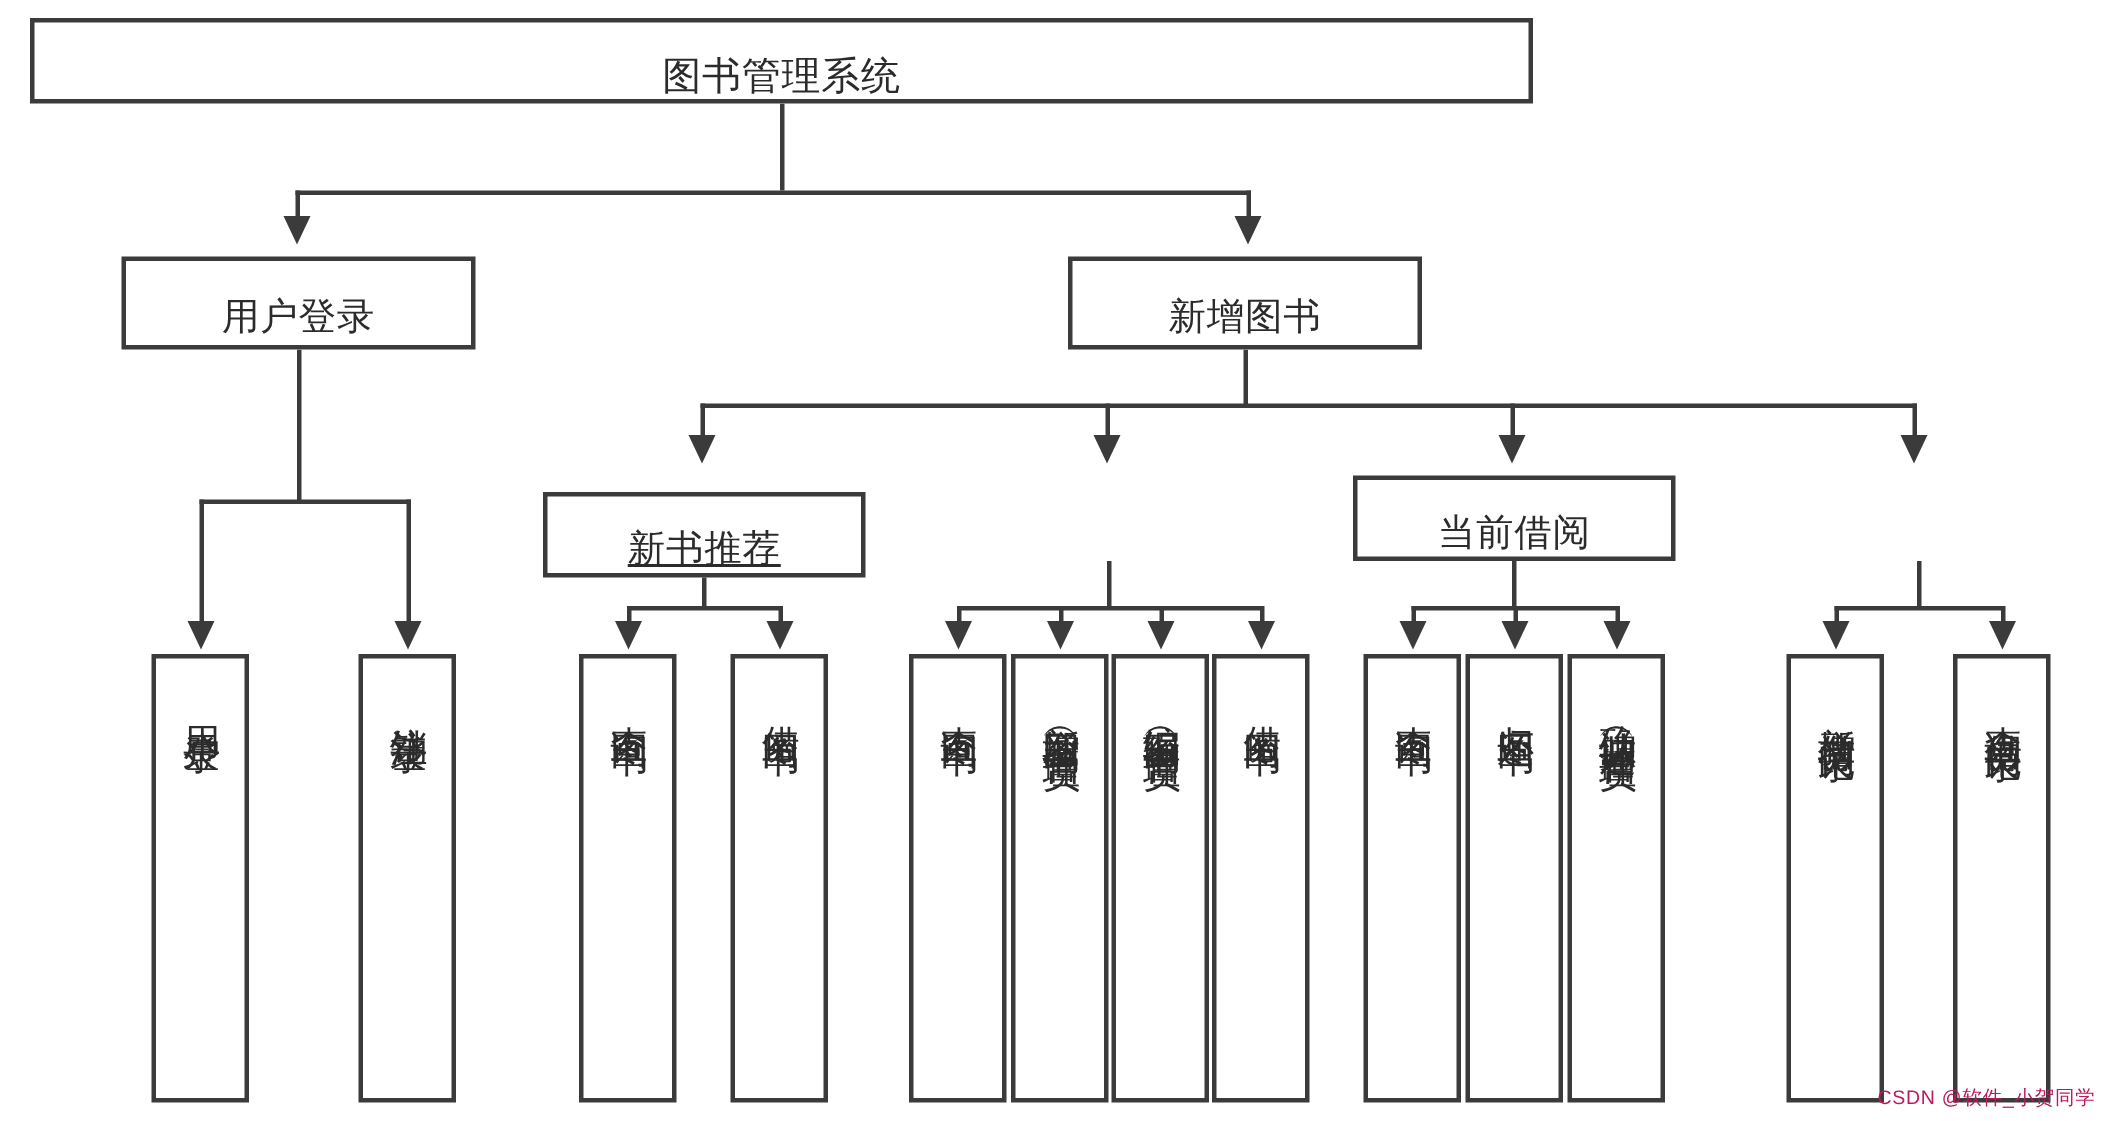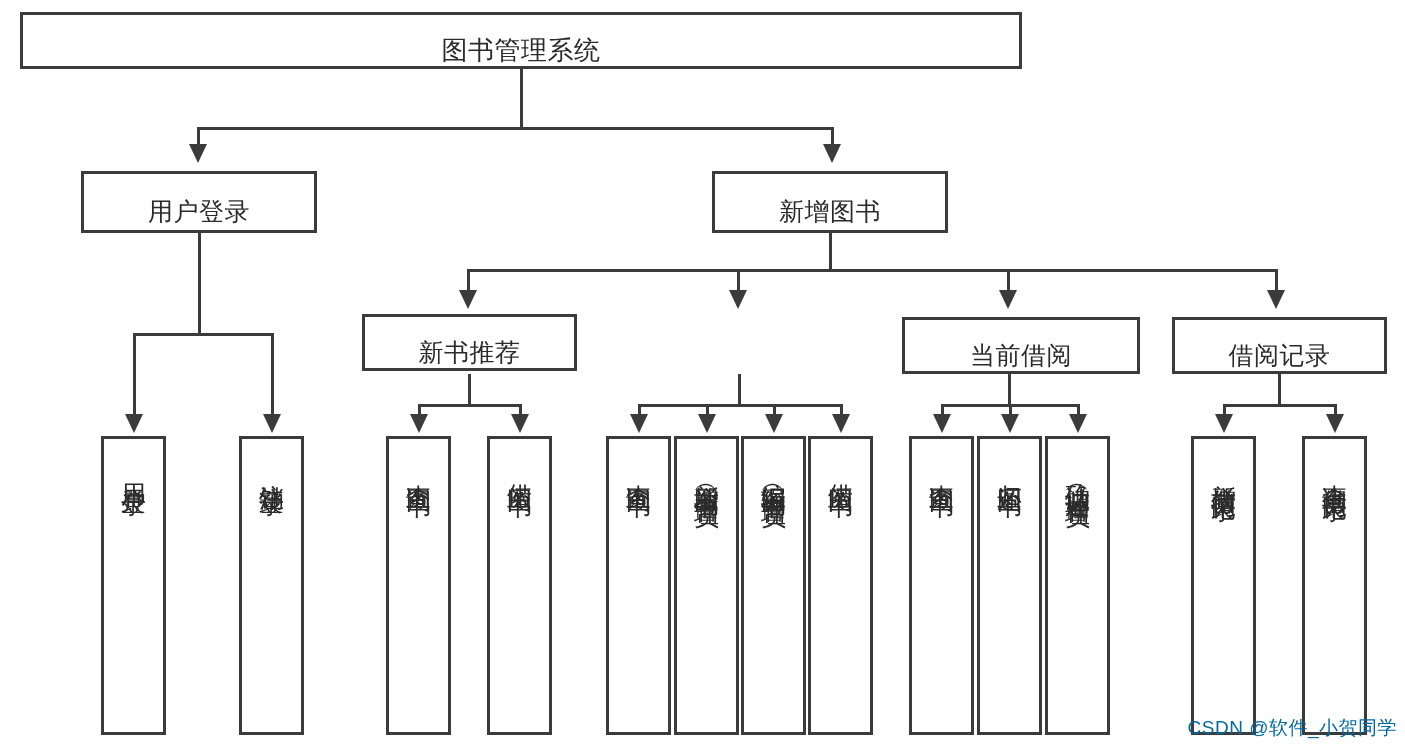--- a/index.html
+++ b/index.html
@@ -73,22 +73,22 @@
     border-left: 9px solid transparent;
     border-right: 9px solid transparent;
     border-top: 19px solid #3b3b3b;
     z-index: 2;
   }
   
   #watermark {
     position: absolute;
     right: 8px;
     bottom: 6px;
-    font-size: 19px;
-    color: #0369a1;
+    font-size: 13px;
+    color: #be185d;
     letter-spacing: 0.5px;
     z-index: 5;
     user-select: none;
     white-space: nowrap;
     text-align: center;
   }
 </style>
 </head>
 <body>
 
@@ -126,28 +126,25 @@
   <div class="hline" style="left:467px; top:269px; width:811px;"></div>
   <div class="vline" style="left:467px; top:269px; height:24px;"></div>
   <div class="arrow" style="left:459px; top:290px;"></div>
   <div class="vline" style="left:737px; top:269px; height:24px;"></div>
   <div class="arrow" style="left:729px; top:290px;"></div>
   <div class="vline" style="left:1007px; top:269px; height:24px;"></div>
   <div class="arrow" style="left:999px; top:290px;"></div>
   <div class="vline" style="left:1275px; top:269px; height:24px;"></div>
   <div class="arrow" style="left:1267px; top:290px;"></div>
 
-  <div class="node horiz" style="left:362px; top:314px; width:215px; height:57px;">
+  <div class="node horiz" style="left:362px; top:328px; width:215px; height:57px;text-decoration:underline;">
     <span class="lbl">新书推荐</span>
   </div>
-  <div class="node horiz" style="left:902px; top:317px; width:238px; height:57px;">
+  <div class="node horiz" style="left:902px; top:317px; width:215px; height:57px;">
     <span class="lbl">当前借阅</span>
-  </div>
-  <div class="node horiz" style="left:1172px; top:317px; width:215px; height:57px;">
-    <span class="lbl">借阅记录</span>
   </div>
 
   <div class="vline" style="left:468px; top:374px; height:32px;"></div>
   <div class="hline" style="left:418px; top:404px; width:102px;"></div>
   <div class="vline" style="left:418px; top:404px; height:13px;"></div>
   <div class="arrow" style="left:410px; top:414px;"></div>
   <div class="vline" style="left:519px; top:404px; height:13px;"></div>
   <div class="arrow" style="left:511px; top:414px;"></div>
 
   <div class="vline" style="left:738px; top:374px; height:32px;"></div>

